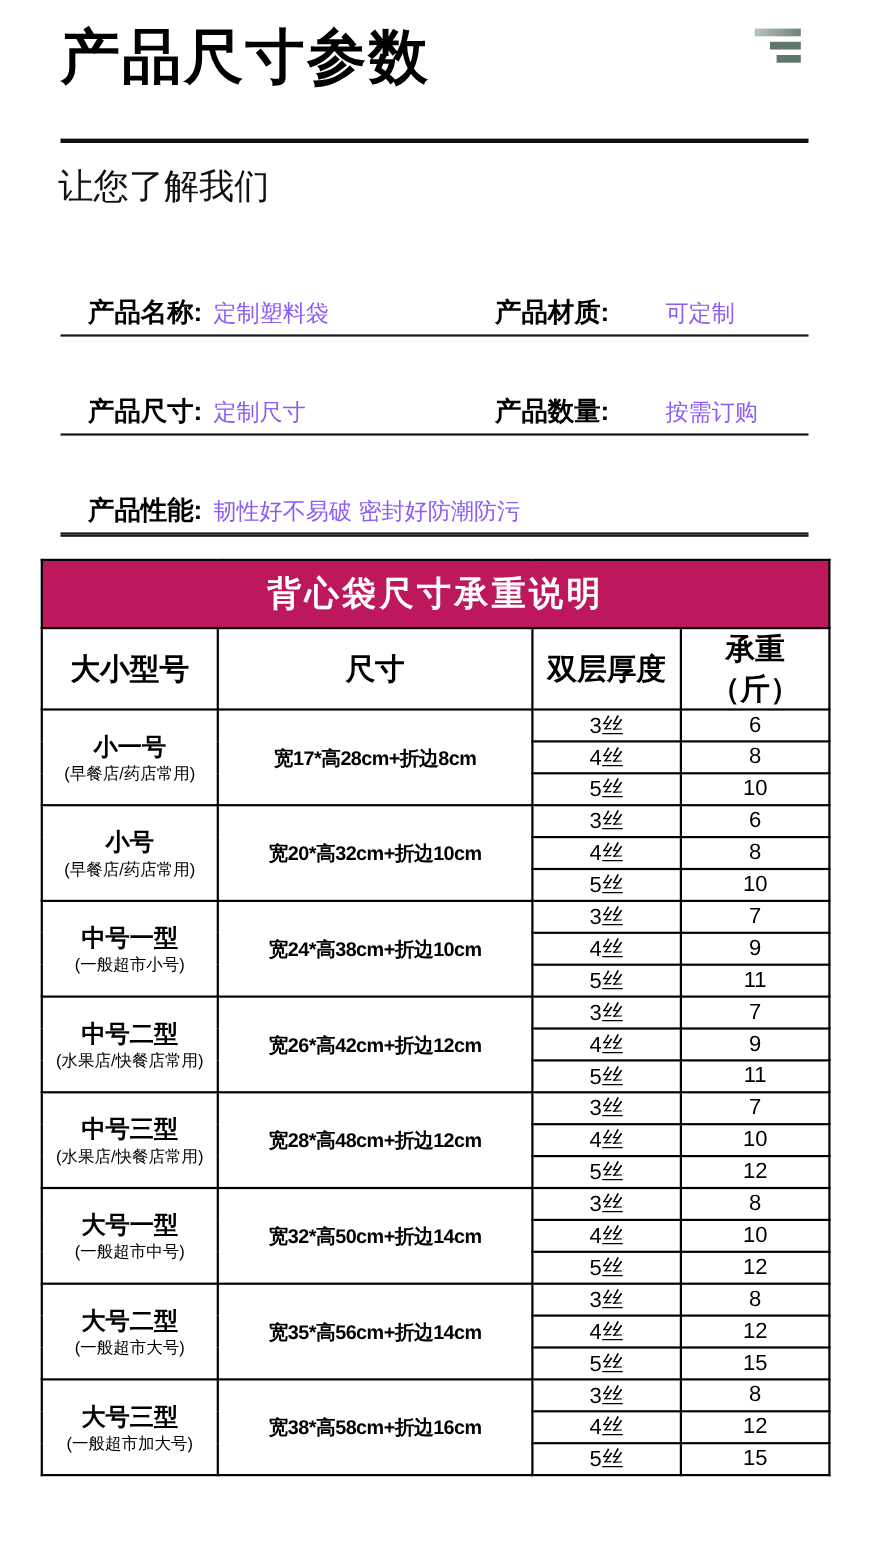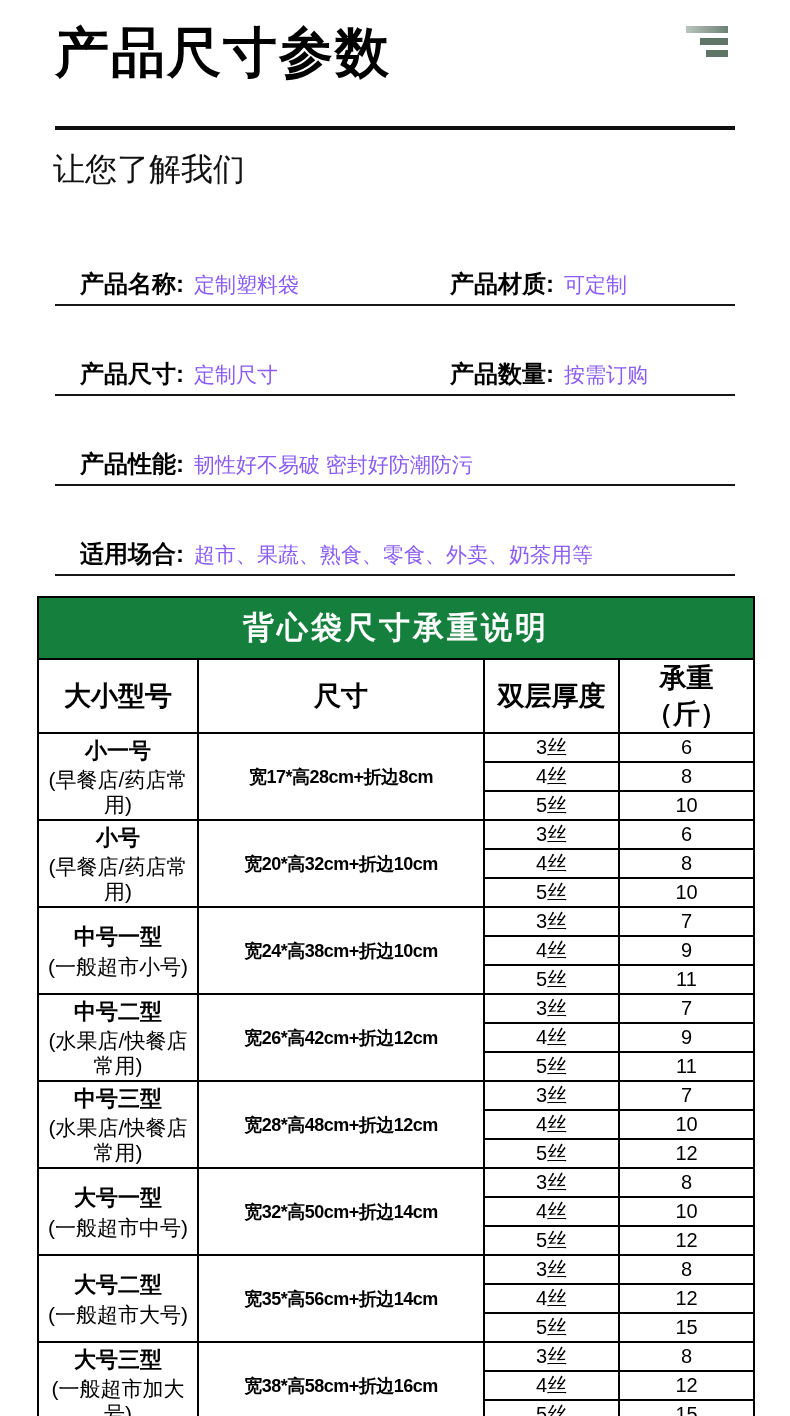--- a/index.html
+++ b/index.html
@@ -17,40 +17,40 @@
   .menu-icon .bar3 { width:22px; background:#5f7568; }
 
   .divider-main { height:4px; background:#101010; margin:44px 55px 0 55px; }
   .subtitle { margin:18px 55px 0 53px; font-size:32px; font-weight:400; color:#111; }
 
   
   .info-section { margin:24px 55px 0 55px; }
   .info-row { display:flex; align-items:center; min-height:88px; }
   .info-cell { display:flex; align-items:baseline; padding-left:25px;margin-top:48px; }
   .info-cell.left { width:395px; }
-  .info-cell.right { flex:1; padding-left:0; }
+  .info-cell.right { flex:1; padding-left:0;gap:41px; }
   .info-label { font-size:24px; font-weight:800; white-space:nowrap; margin-right:10px; }
   .info-value { font-size:21px; font-weight:500; color:#8b5cf6; }
   .divider-thin { height:2px; background:#161616; }
 
   
   .size-table { width:716px; margin:20px 0 0 37px; border-collapse:collapse; table-layout:fixed; }
   .size-table col.c1 { width:160px; }
   .size-table col.c2 { width:286px; }
   .size-table col.c3 { width:135px; }
   .size-table col.c4 { width:135px; }
   .size-table th, .size-table td { border:2px solid #000; text-align:center; vertical-align:middle; }
-  .caption-cell { background:#15803d; color:#fff; font-size:31px; font-weight:700; height:62px; letter-spacing:3px; }
+  .caption-cell { background:#be185d; color:#fff; font-size:31px; font-weight:700; height:62px; letter-spacing:3px; }
   .head-row th { height:56px; font-size:27px; font-weight:700; background:#fff; }
   .size-table td { height:24px; padding:0 2px; }
   tr.sub td { border-top:1.5px solid #000; }
   tr.group-start td { border-top:2.5px solid #000; }
   .model-cell { padding:2px 0; }
   .model-name { font-size:22px; font-weight:800; line-height:1.25; }
-  .model-note { font-size:21px; font-weight:500; margin-top:3px; line-height:1.2; }
+  .model-note { font-size:15px; font-weight:500; margin-top:3px; line-height:1.2; }
   .dims-cell { font-size:18px; font-weight:800; vertical-align:top; padding-top:7px; letter-spacing:-0.5px; }
   .thick-cell { font-size:20px; font-weight:400; }
   .cap-cell { font-size:20px; font-weight:500; }
 </style>
 </head>
 <body>
 
 <div class="page">
 
   <div class="top">
@@ -93,26 +93,20 @@
     <div class="divider-thin"></div>
 
     <div class="info-row">
       <div class="info-cell">
         <span class="info-label">产品性能:</span>
         <span class="info-value">韧性好不易破 密封好防潮防污</span>
       </div>
     </div>
     <div class="divider-thin"></div>
 
-    <div class="info-row">
-      <div class="info-cell">
-        <span class="info-label">适用场合:</span>
-        <span class="info-value">超市、果蔬、熟食、零食、外卖、奶茶用等</span>
-      </div>
-    </div>
     <div class="divider-thin"></div>
 
   </div>
 
   <table class="size-table">
     <colgroup>
         <col class="c1">
         <col class="c2">
         <col class="c3">
         <col class="c4">

